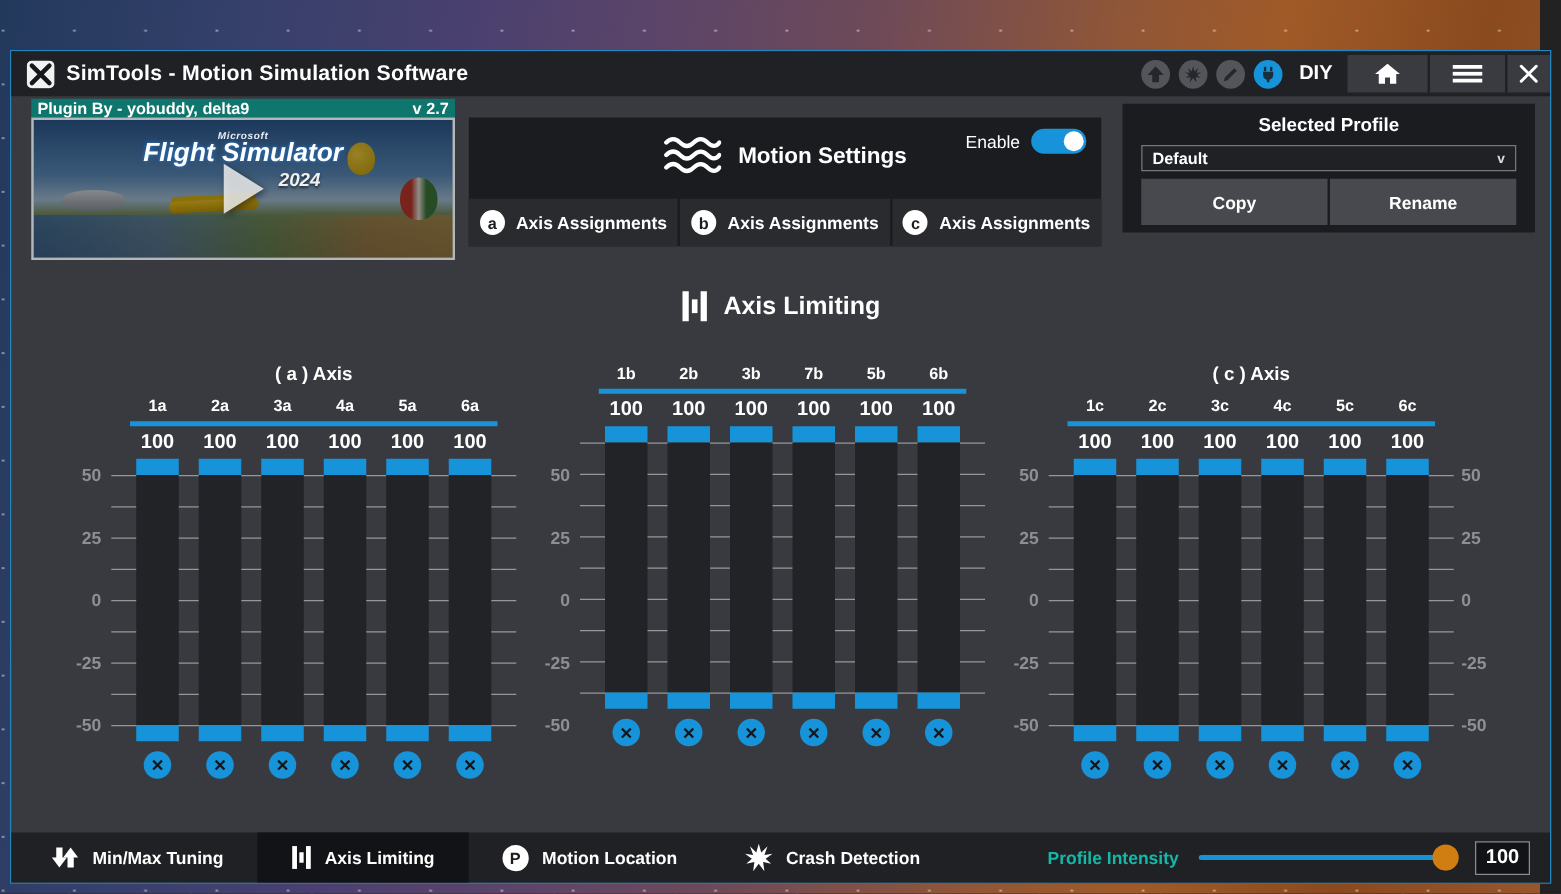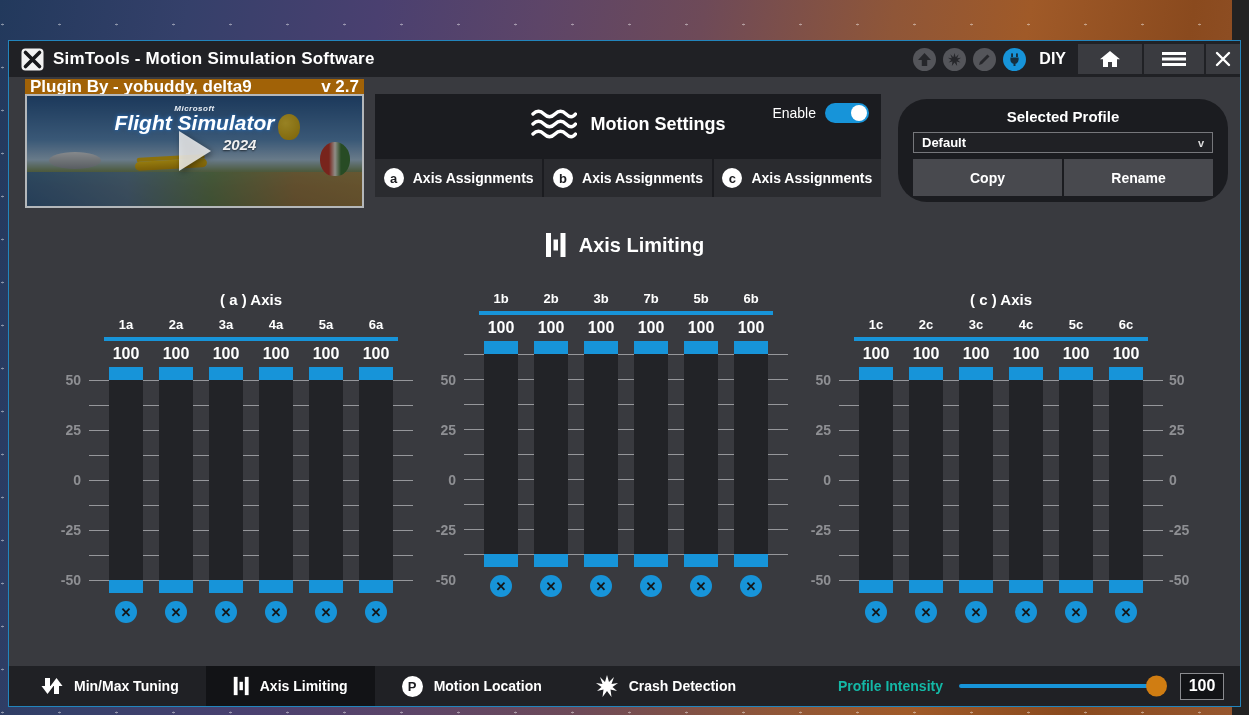--- a/index.html
+++ b/index.html
@@ -25,21 +25,21 @@
   .tb-right { margin-left:auto; display:flex; align-items:center; height:100%; }
   .tb-circle { width:23px; height:23px; border-radius:50%; background:#54555a; margin-right:7px;
     display:flex; align-items:center; justify-content:center; }
   .tb-circle.blue { background:#1794d9; }
   .diy { color:#fff; font-weight:bold; font-size:16px; margin:0 10px 0 6px; }
   .tb-btn { height:30px; background:#3a3b40; margin-left:2px; display:flex; align-items:center; justify-content:center; }
   .tb-btn.home { width:64px; } .tb-btn.menu { width:60px; } .tb-btn.close { width:34px; }
 
   
   .plugin { position:absolute; left:16px; top:38px; width:339px; }
-  .plugin-strip { height:15px; background:#a16207; color:#fff; font-size:17px; font-weight:bold;
+  .plugin-strip { height:15px; background:#0f766e; color:#fff; font-size:13px; font-weight:bold;
     display:flex; justify-content:space-between; align-items:center; padding:0 5px; }
   .game-image { position:relative; height:114px; border:2px solid #b4b7ba; overflow:hidden;
     background:linear-gradient(180deg,#2d5c93 0%,#5e8fc0 40%,#a9c6de 58%,#7e9468 68%,#6f6248 82%,#4e4232 100%); }
   .game-image .terrain { position:absolute; left:0; right:0; bottom:0; height:34px;
     background:linear-gradient(90deg,#3a6ea5 0%,#5b83a8 30%,#6b8f5a 55%,#a8854a 80%,#b08d4a 100%); opacity:.8; }
   .gi-brand { position:absolute; top:8px; left:50%; transform:translateX(-50%); color:#e8eef5; font-size:8px; font-weight:bold; font-style:italic; letter-spacing:.5px; }
   .gi-title { position:absolute; top:15px; left:50%; transform:translateX(-50%); white-space:nowrap; color:#fff; font-weight:bold; font-style:italic; font-size:21px; text-shadow:0 0 4px #2a6db5,0 0 2px #2a6db5; }
   .gi-year { position:absolute; top:40px; left:196px; color:#f0f0f0; font-weight:bold; font-size:15px; font-style:italic; text-shadow:0 1px 2px rgba(0,0,0,.6); }
   .blimp { position:absolute; left:22px; top:56px; width:52px; height:17px; border-radius:50%;
     background:linear-gradient(180deg,#d8dde2,#8f979e); }
@@ -61,21 +61,21 @@
   .enable-wrap { position:absolute; right:12px; top:9px; display:flex; align-items:center; gap:9px; }
   .enable-label { color:#fff; font-size:14px; }
   .toggle { width:44px; height:20px; border-radius:10px; background:#1794d9; position:relative; }
   .toggle::after { content:""; position:absolute; right:2px; top:2px; width:16px; height:16px; border-radius:50%; background:#fff; }
   .ms-buttons { position:absolute; left:0; bottom:0; width:100%; display:flex; gap:2px; }
   .ms-btn { flex:1; height:38px; background:#2a2b2f; display:flex; align-items:center; justify-content:center; gap:9px;
     color:#fff; font-weight:bold; font-size:14px; cursor:pointer; }
   .letter-circle { width:20px; height:20px; border-radius:50%; background:#fff; color:#1b1c20;
     font-weight:bold; font-size:13px; display:flex; align-items:center; justify-content:center; }
 
-  #profile-panel { left:889px; top:58px; width:330px; height:103px;border-radius:29px; }
+  #profile-panel { left:889px; top:42px; width:330px; height:103px; }
   .sp-title { text-align:center; color:#fff; font-weight:bold; font-size:15px; padding-top:9px; }
   .sp-select { margin:7px 15px 0; height:21px; background:#202125; border:1px solid #76777b; color:#fff;
     font-weight:bold; font-size:13px; display:flex; align-items:center; justify-content:space-between; padding:0 8px; cursor:pointer; }
   .sp-arrow { font-size:11px; font-weight:bold; color:#ddd; }
   .sp-buttons { display:flex; gap:2px; margin:6px 15px 0; }
   .sp-btn { flex:1; height:37px; background:#48494e; color:#fff; font-weight:bold; font-size:14px;
     display:flex; align-items:center; justify-content:center; cursor:pointer; }
 
   
   .al-header { position:absolute; top:190px; left:0; width:100%; display:flex; align-items:center; justify-content:center; gap:13px; }

